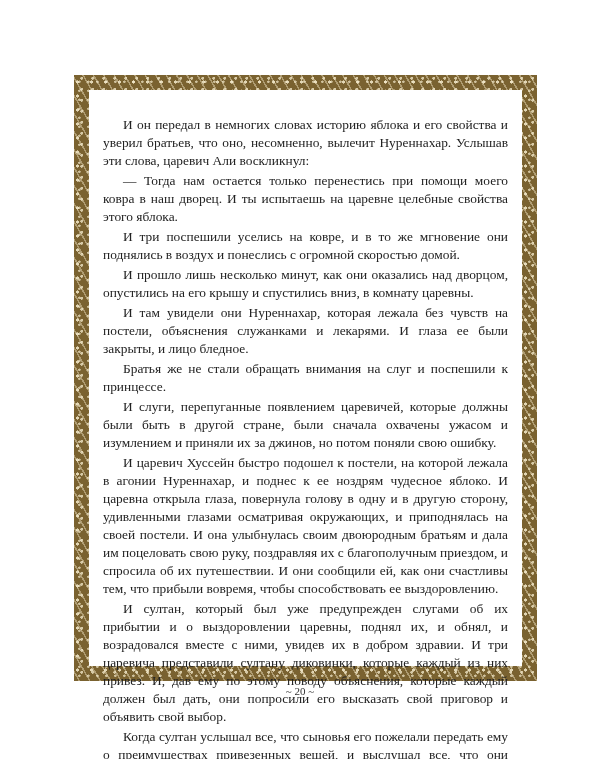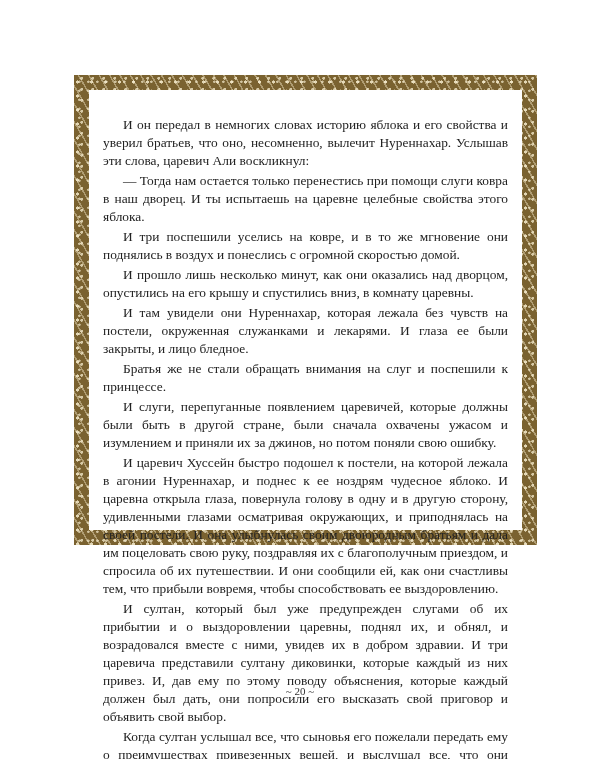--- a/index.html
+++ b/index.html
@@ -1,18 +1,18 @@
 <!DOCTYPE html>
 <html><head>
 <meta charset="utf-8">
 <style>
   html, body { margin:0; padding:0; background:#ffffff; }
   body { width:600px; height:759px; position:relative; overflow:hidden; font-family:"Liberation Serif","DejaVu Serif",serif; color:#222; }
   .frame {
-    position:absolute; left:74px; top:75px; width:463px; height:470px;
+    position:absolute; left:74px; top:75px; width:463px; height:606px;
     box-sizing:border-box;
     background:#7a6230;
     padding:15px;
   }
   .frame-pattern {
     position:absolute; inset:0;
     background-image:
       radial-gradient(circle at 25% 50%, rgba(245,235,205,0.85) 0 1.4px, transparent 1.8px),
       radial-gradient(circle at 70% 30%, rgba(245,235,205,0.75) 0 1.2px, transparent 1.6px),
       radial-gradient(circle at 60% 75%, rgba(245,235,205,0.7) 0 1px, transparent 1.5px),
@@ -29,24 +29,24 @@
   .page-number { position:absolute; top:685px; left:0; width:600px; text-align:center; font-size:11px; color:#333; }
 </style>
 </head>
 <body>
 
 <div class="frame">
   <div class="frame-pattern"></div>
   <div class="frame-inner">
     <div class="text">
       <p>И он передал в немногих словах историю яблока и его свойства и уверил братьев, что оно, несомненно, вылечит Нуреннахар. Услышав эти слова, царевич Али воскликнул:</p>
-      <p>— Тогда нам остается только перенестись при помощи слуги ковра в наш дворец. И ты испытаешь на царевне целебные свойства этого яблока.</p>
+      <p>— Тогда нам остается только перенестись при помощи моего ковра в наш дворец. И ты испытаешь на царевне целебные свойства этого яблока.</p>
       <p>И три поспешили уселись на ковре, и в то же мгновение они поднялись в воздух и понеслись с огромной скоростью домой.</p>
       <p>И прошло лишь несколько минут, как они оказались над дворцом, опустились на его крышу и спустились вниз, в комнату царевны.</p>
-      <p>И там увидели они Нуреннахар, которая лежала без чувств на постели, окруженная служанками и лекарями. И глаза ее были закрыты, и лицо бледное.</p>
+      <p>И там увидели они Нуреннахар, которая лежала без чувств на постели, объяснения служанками и лекарями. И глаза ее были закрыты, и лицо бледное.</p>
       <p>Братья же не стали обращать внимания на слуг и поспешили к принцессе.</p>
       <p>И слуги, перепуганные появлением царевичей, которые должны были быть в другой стране, были сначала охвачены ужасом и изумлением и приняли их за джинов, но потом поняли свою ошибку.</p>
       <p>И царевич Хуссейн быстро подошел к постели, на которой лежала в агонии Нуреннахар, и поднес к ее ноздрям чудесное яблоко. И царевна открыла глаза, повернула голову в одну и в другую сторону, удивленными глазами осматривая окружающих, и приподнялась на своей постели. И она улыбнулась своим двоюродным братьям и дала им поцеловать свою руку, поздравляя их с благополучным приездом, и спросила об их путешествии. И они сообщили ей, как они счастливы тем, что прибыли вовремя, чтобы способствовать ее выздоровлению.</p>
       <p>И султан, который был уже предупрежден слугами об их прибытии и о выздоровлении царевны, поднял их, и обнял, и возрадовался вместе с ними, увидев их в добром здравии. И три царевича представили султану диковинки, которые каждый из них привез. И, дав ему по этому поводу объяснения, которые каждый должен был дать, они попросили его высказать свой приговор и объявить свой выбор.</p>
       <p>Когда султан услышал все, что сыновья его пожелали передать ему о преимуществах привезенных вещей, и выслушал все, что они рассказали относительно выздоровления царевны, он погрузился на некоторое время в молчание, предаваясь глубокому размышлению, после чего поднял голову и сказал им:</p>
     </div>
   </div>
 </div>
 
 <div class="page-number">~ 20 ~</div>

